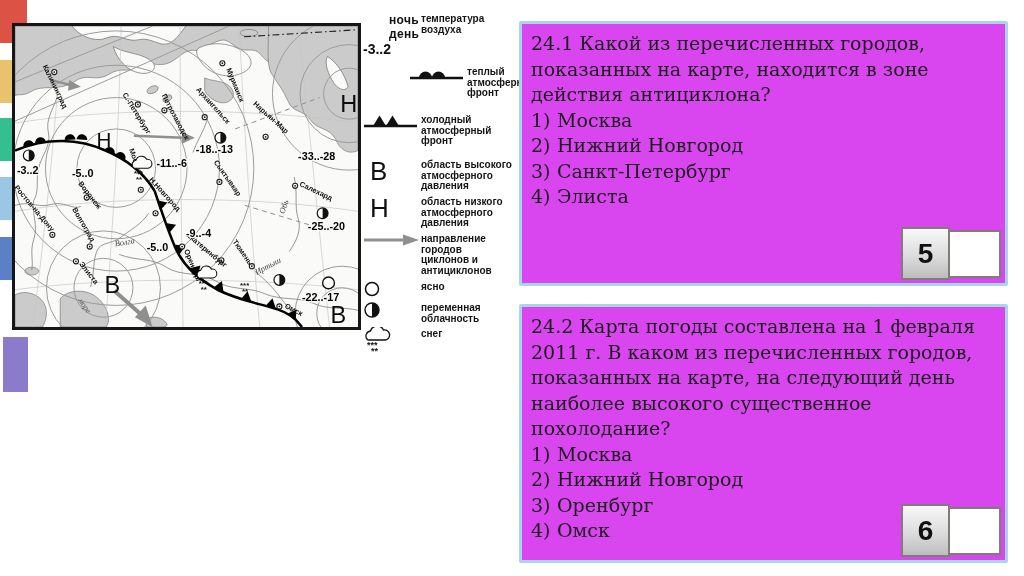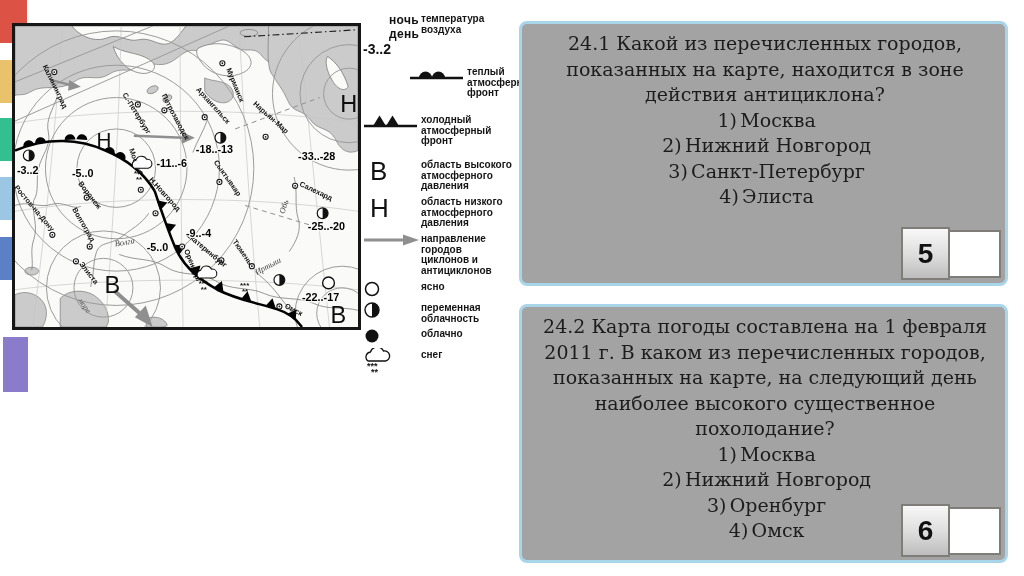--- a/index.html
+++ b/index.html
@@ -20,22 +20,22 @@
   .tsym-val{font-size:14px;font-weight:bold;color:#111;}
   .leg-letter{font-size:26px;line-height:24px;color:#111;padding-left:7px;font-weight:400;}
   .leg-row.r-temp{margin-bottom:9px;}
   .leg-row.r-warm{margin-bottom:8px;min-height:40px;margin-left:46px;}
   .leg-row.r-cold{margin-bottom:5px;min-height:40px;}
   .leg-row.r-letter{margin-bottom:3px;min-height:34px;}
   .leg-row.r-arrow{margin-bottom:4px;min-height:40px;}
   .leg-row.r-small{margin-bottom:3px;min-height:15px;}
   .leg-row.r-small .leg-label{padding-top:2px;}
   
-  .qbox{position:absolute;width:489px;background:#a3a3a3;border:3px solid #a9d5e9;
-        border-radius:8px;box-sizing:border-box;text-align:center;}
+  .qbox{position:absolute;width:489px;background:#d946ef;border:3px solid #a9d5e9;
+        border-radius:2px;box-sizing:border-box;}
   #q1{left:519px;top:21px;height:265px;}
   #q2{left:519px;top:304px;height:259px;}
   .q-content{padding:7px 6px 0 9px;font-family:"DejaVu Serif","Liberation Serif",serif;
              font-size:19px;line-height:25.5px;color:#1c1c1c;}
   .q-line{white-space:nowrap;}
   .opt{white-space:nowrap;}
   .opt-num{display:inline-block;min-width:26px;}
   .answer-pair{position:absolute;right:4px;bottom:3px;display:flex;align-items:center;}
   .ans-num{width:45px;height:49px;background:linear-gradient(180deg,#f8f8f8 0%,#dcdcdc 55%,#bdbdbd 100%);
            border:2px solid #7e7d78;display:flex;align-items:center;justify-content:center;
@@ -343,30 +343,20 @@
             <path d="M9,2 A7,7 0 0 1 9,16 Z" fill="#111"></path>
           </svg>
         </div>
         <div class="leg-label">
           <div>переменная</div>
           <div>облачность</div>
         </div>
       </div>
       <div class="leg-row r-small">
         <div class="leg-sym">
-          <svg width="18" height="18">
-            <circle cx="9" cy="9" r="6.5" fill="#111"></circle>
-          </svg>
-        </div>
-        <div class="leg-label">
-          <div>облачно</div>
-        </div>
-      </div>
-      <div class="leg-row r-small">
-        <div class="leg-sym">
           <svg width="34" height="28">
             <path d="M5,13 a5,5 0 0 1 2.5,-9 a7,7 0 0 1 13,-1 a5,5 0 0 1 2,10 Z" fill="#fff" stroke="#111" stroke-width="1.3"></path>
             <text x="4" y="21" font-size="9" font-weight="bold" fill="#111">***</text>
             <text x="8" y="27" font-size="9" font-weight="bold" fill="#111">**</text>
           </svg>
         </div>
         <div class="leg-label">
           <div>снег</div>
         </div>
       </div>

